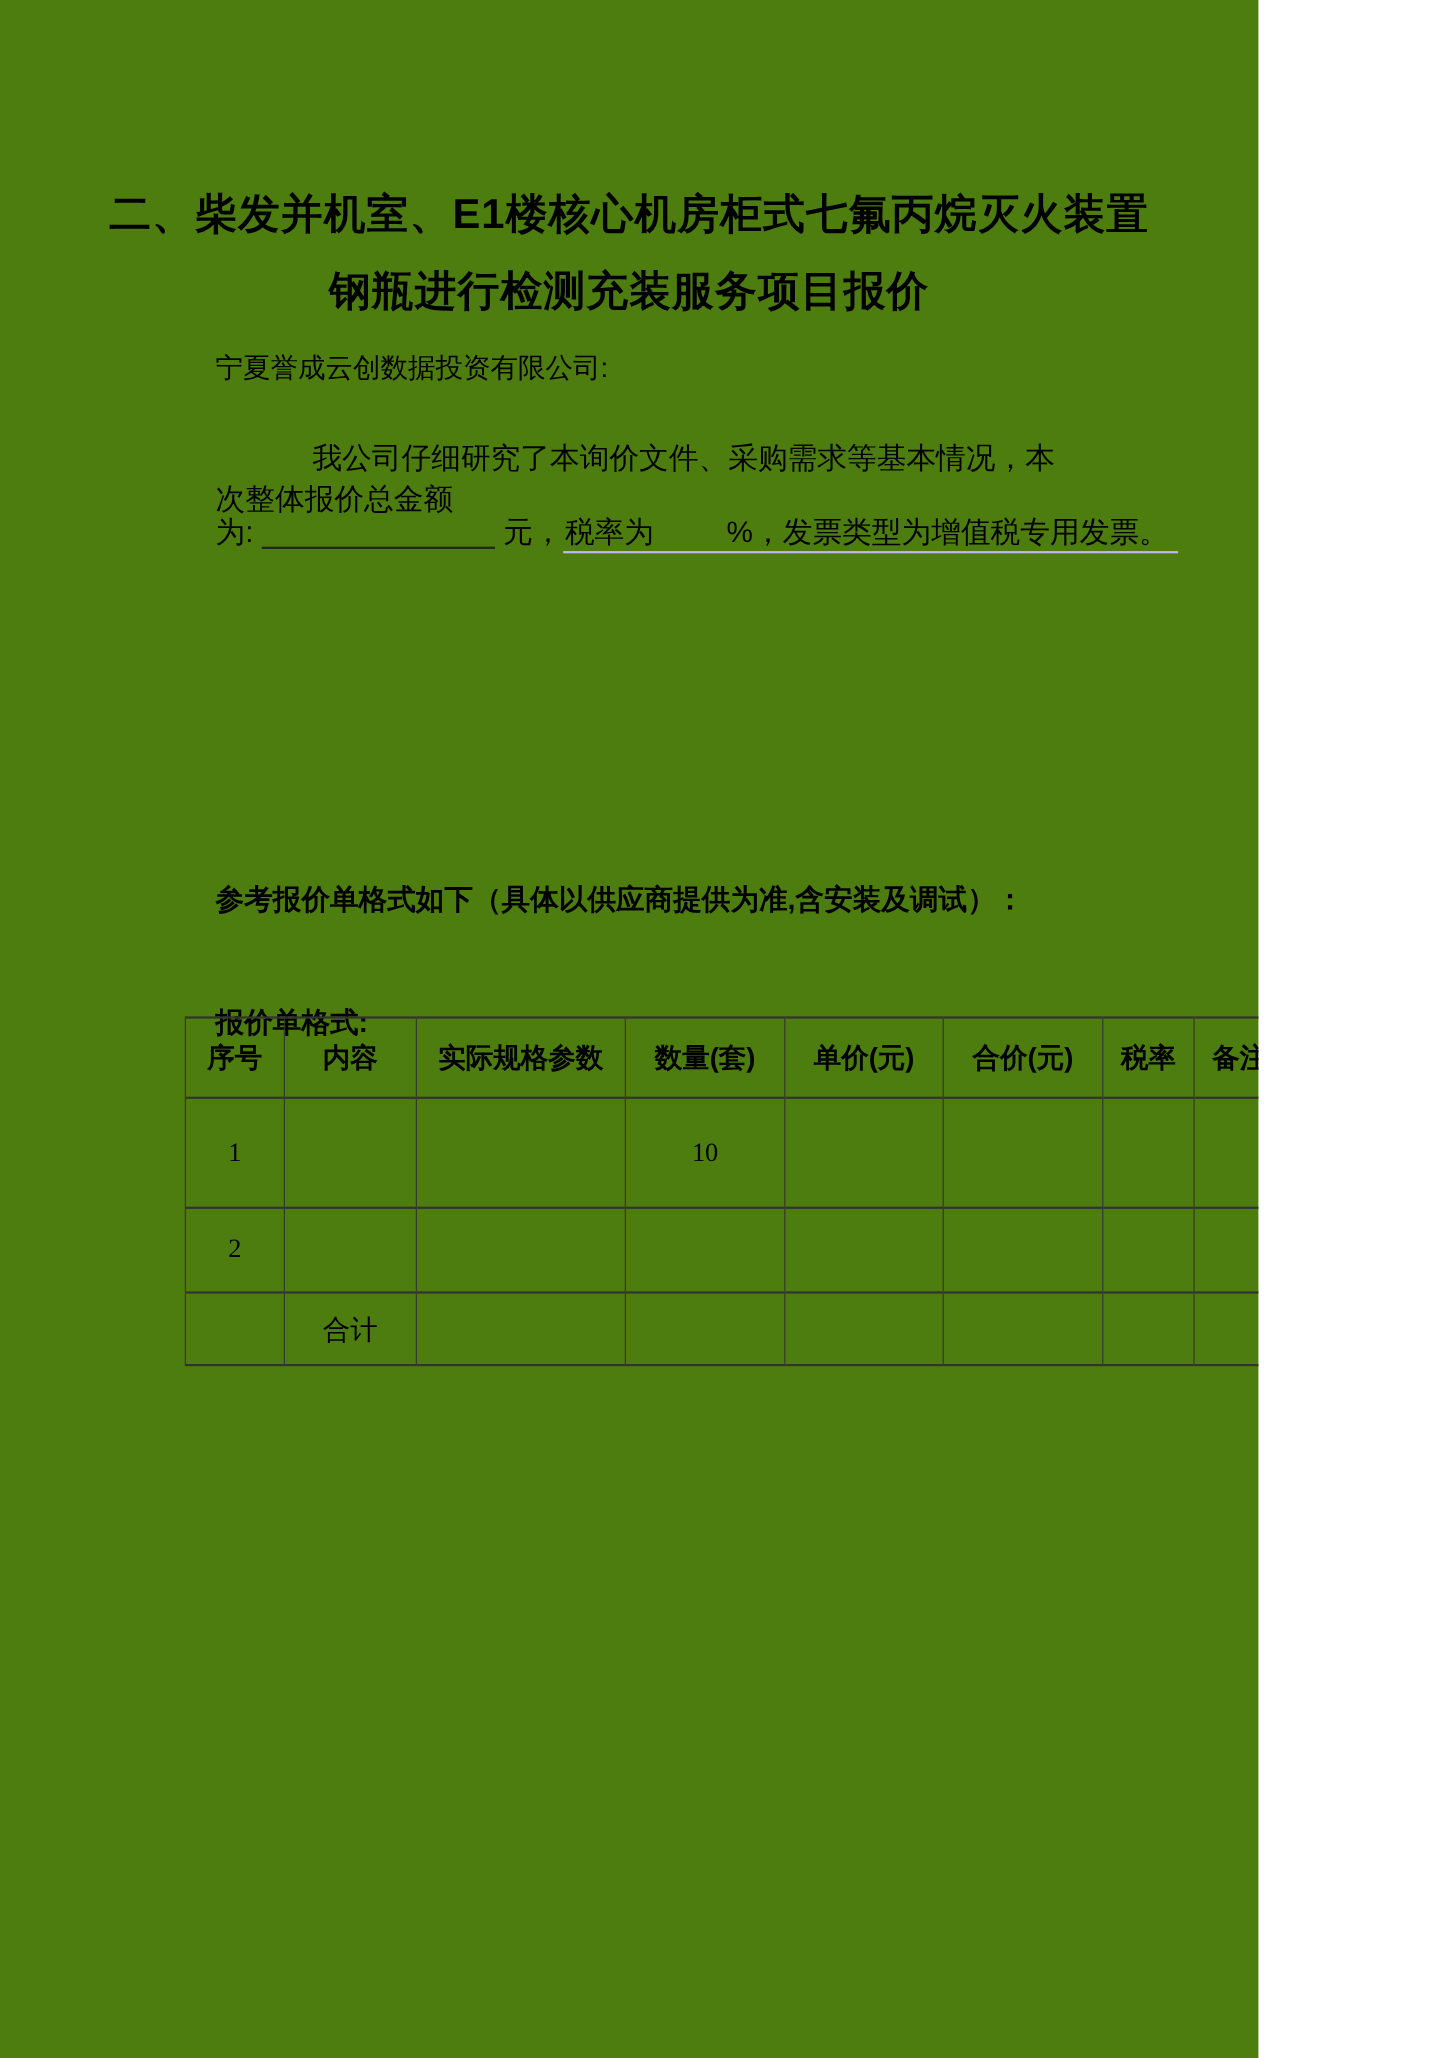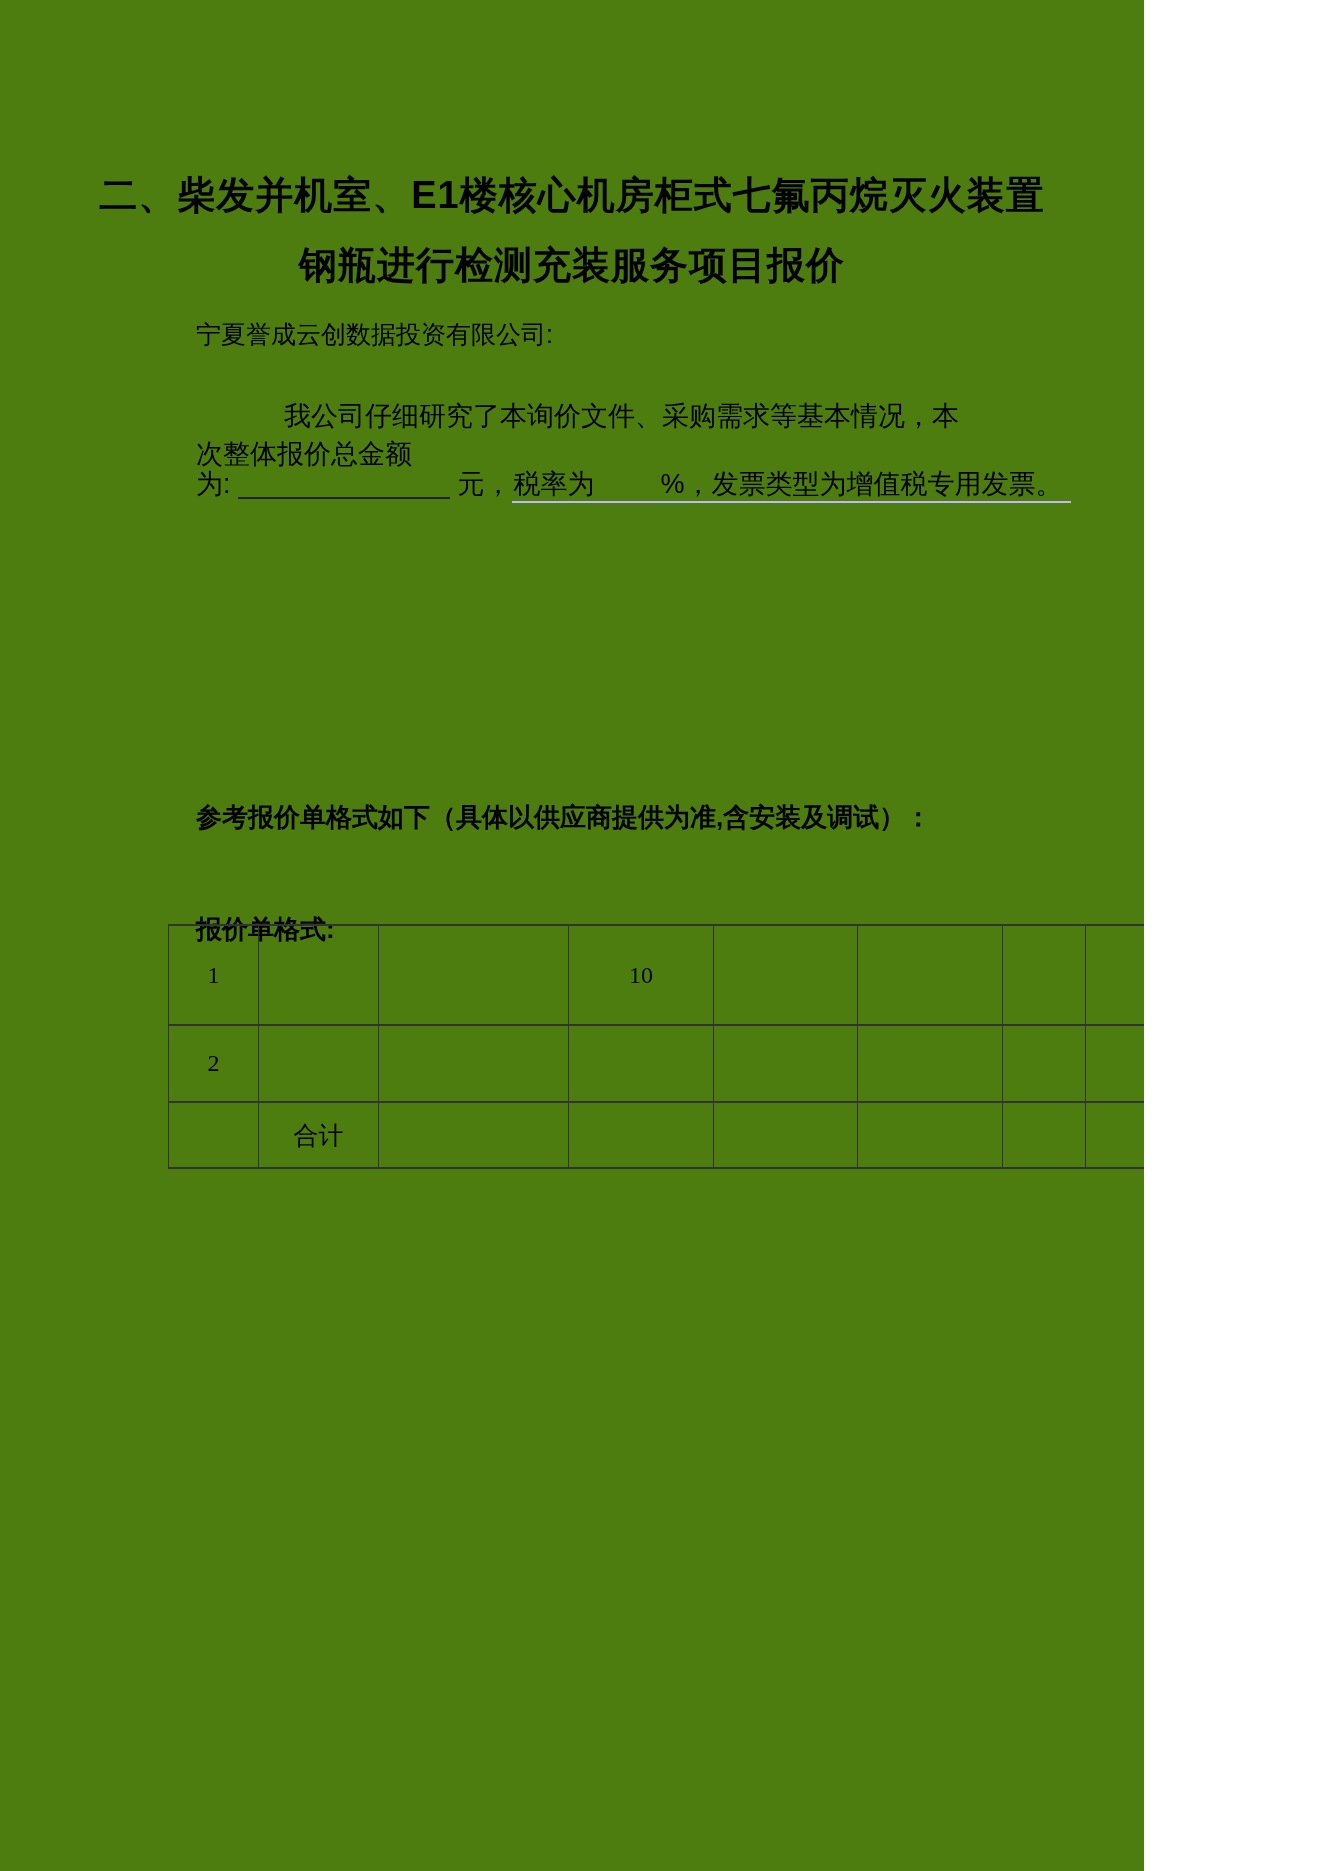--- a/index.html
+++ b/index.html
@@ -132,20 +132,30 @@
       <col style="width:90px">
         <col style="width:120px">
         <col style="width:190px">
         <col style="width:145px">
       <col style="width:144px">
         <col style="width:145px">
         <col style="width:83px">
         <col style="width:83px">
     </colgroup>
     <tbody>
+      <tr class="hdr">
+        <th>序号</th>
+        <th>内容</th>
+        <th>实际规格参数</th>
+        <th>数量(套)</th>
+        <th>单价(元)</th>
+        <th>合价(元)</th>
+        <th>税率</th>
+        <th>备注</th>
+      </tr>
       <tr class="r1">
         <td>1</td>
         <td></td>
         <td></td>
         <td>10</td>
         <td></td>
         <td></td>
         <td></td>
         <td></td>
       </tr>

